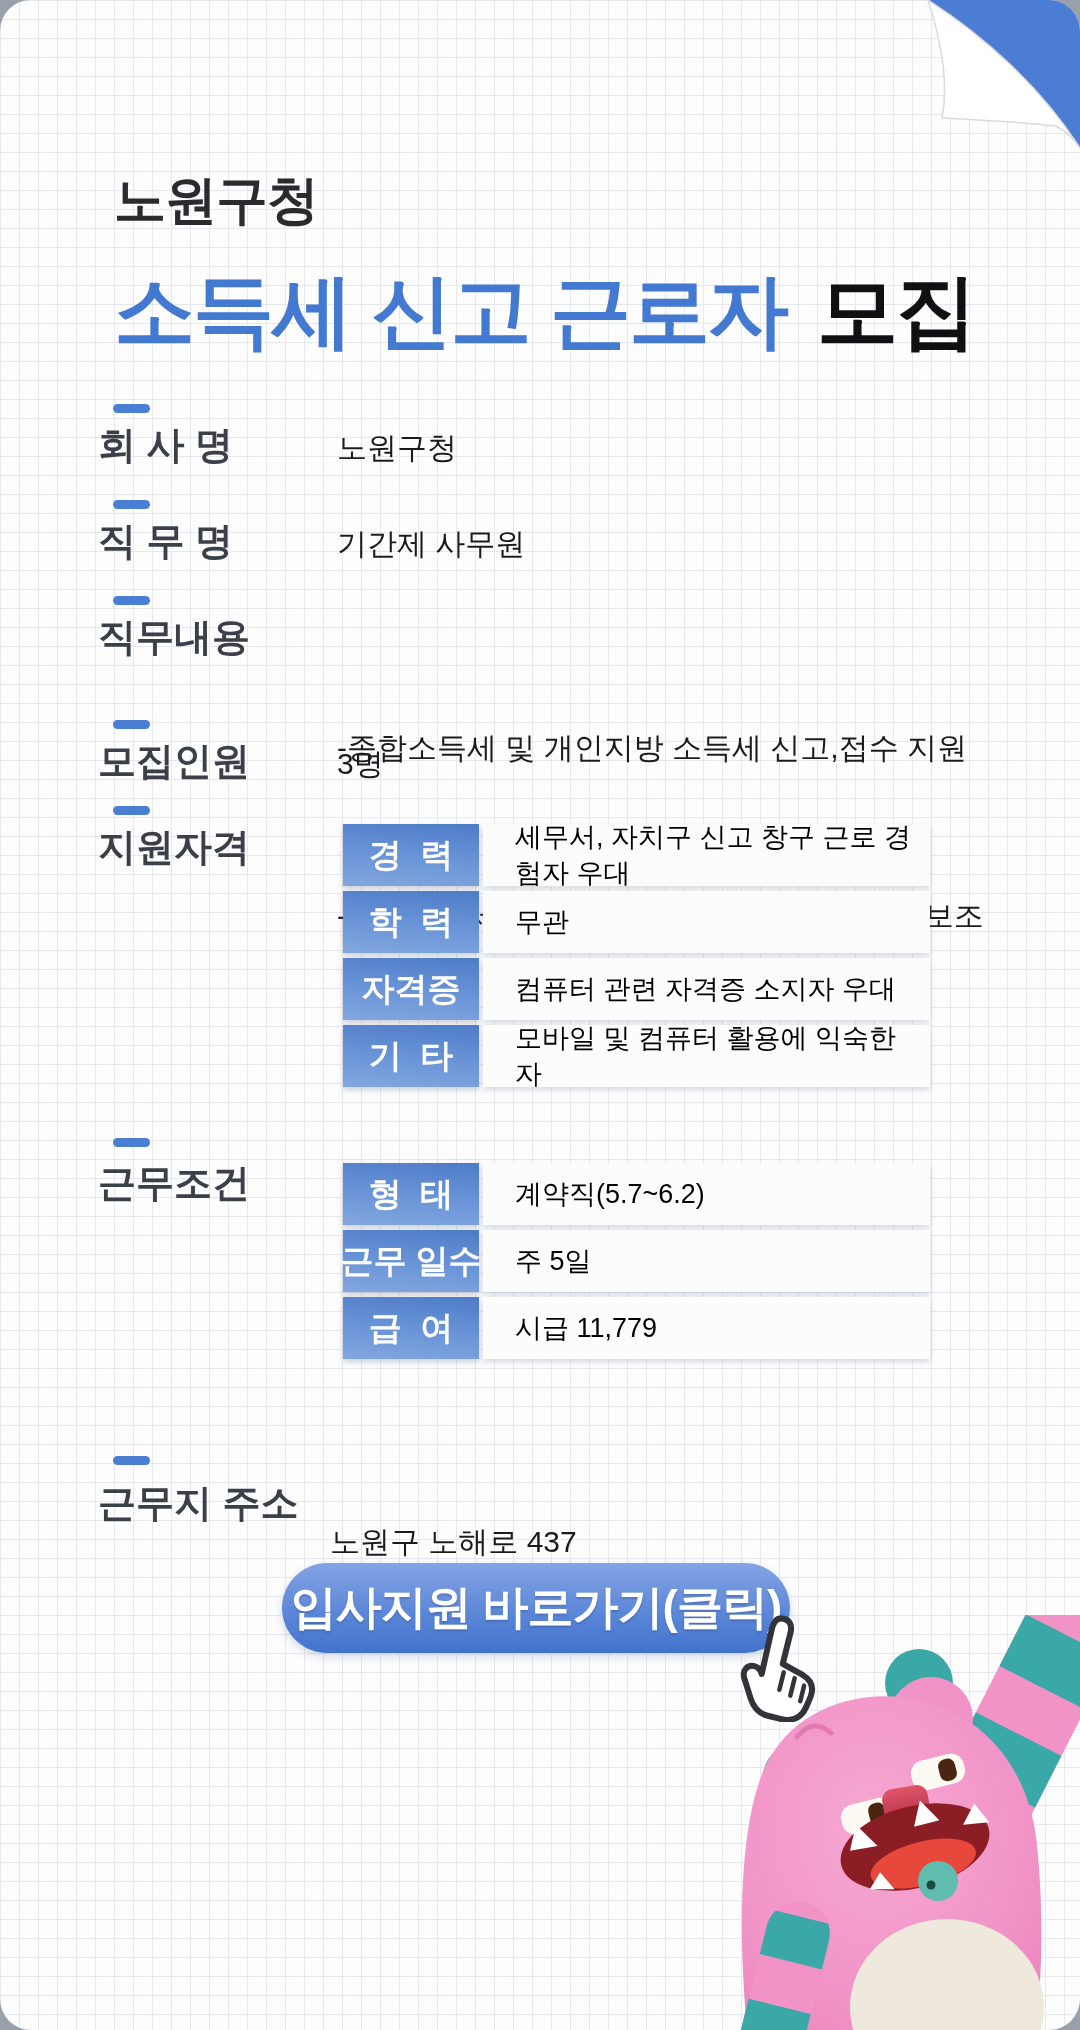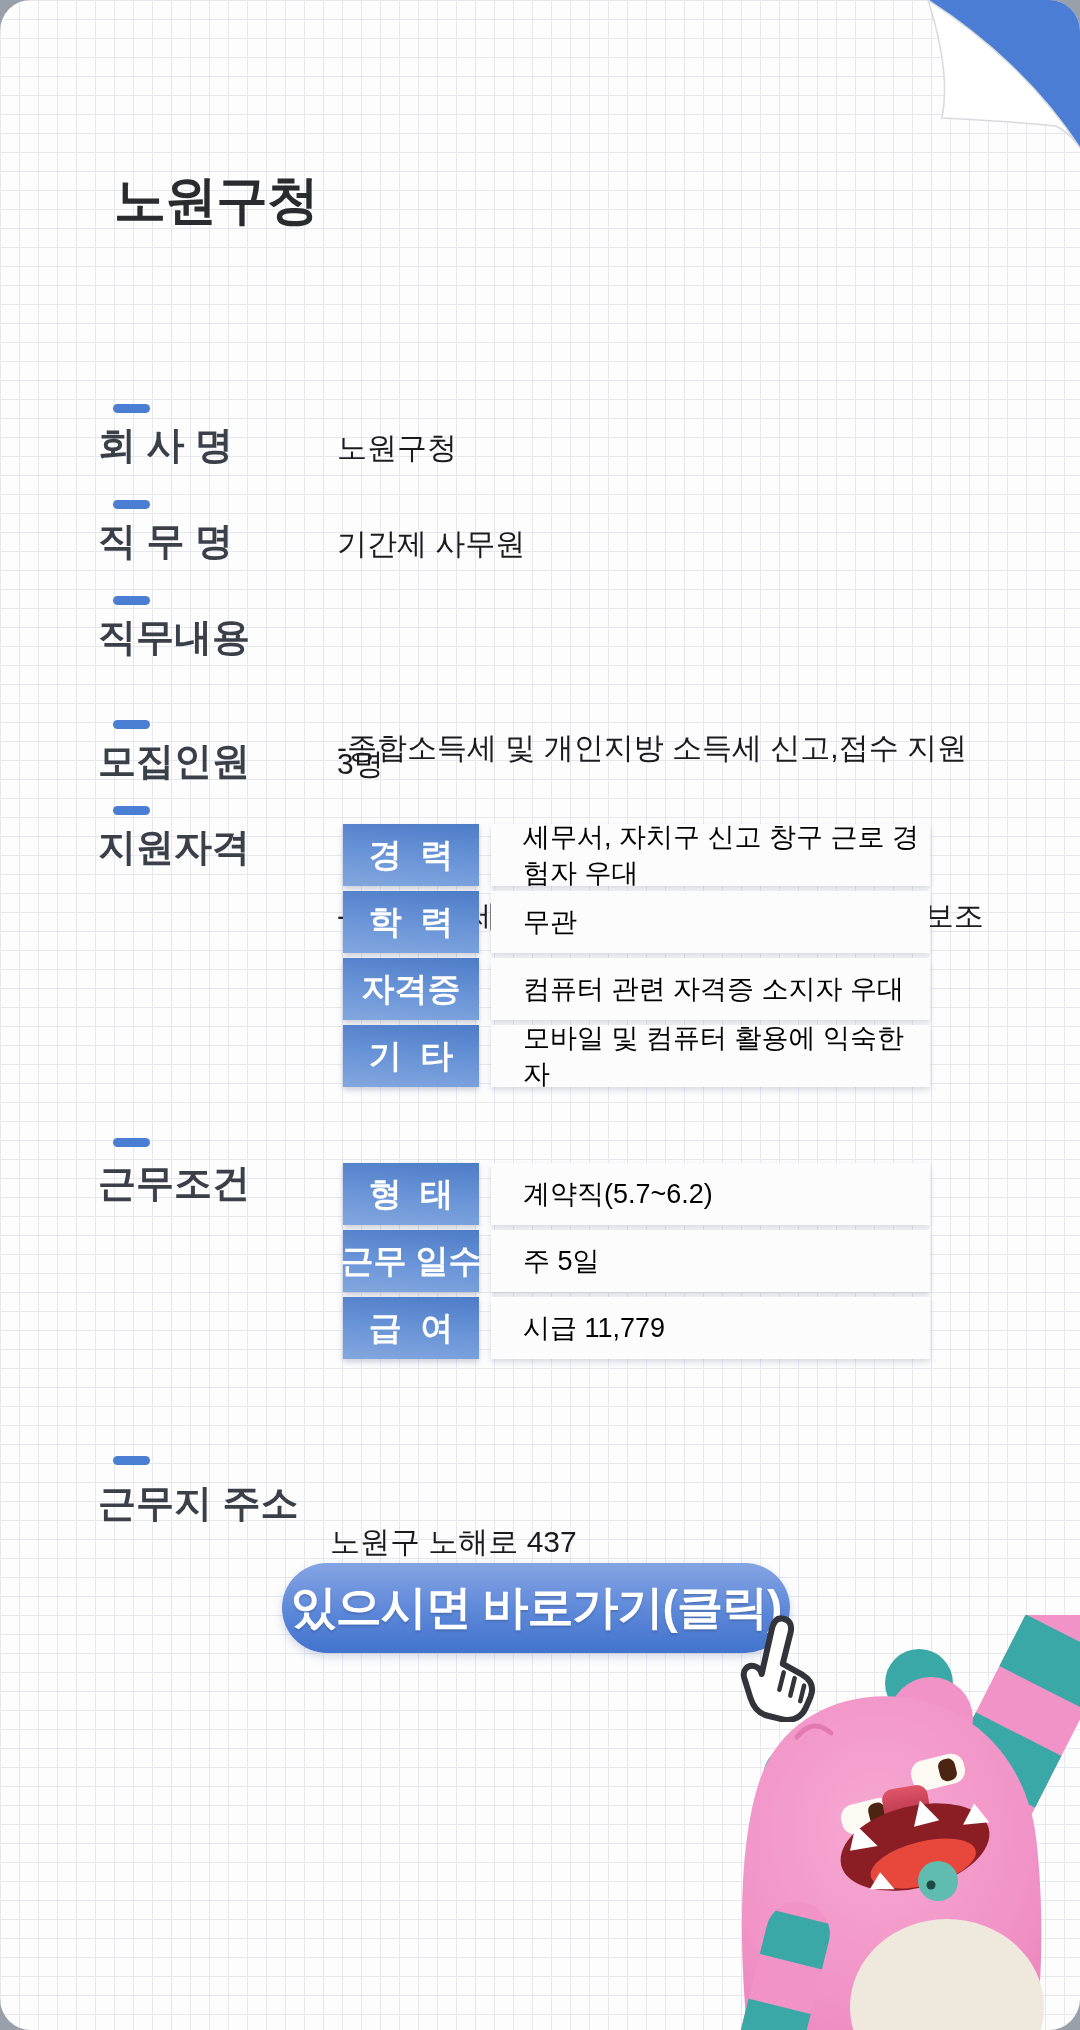--- a/index.html
+++ b/index.html
@@ -20,21 +20,21 @@
   .main-title{left:114px;top:258px;font-size:81px;font-weight:800;letter-spacing:-2px;white-space:nowrap;}
   .main-title .blue{color:#4479d1;}
   .main-title .black{color:#101012;margin-left:30px;}
   
   .dash{width:37px;height:9px;border-radius:4.5px;background:#4a7ed2;left:113px;}
   .field-label{left:98px;font-size:38px;font-weight:800;color:#3a3f48;white-space:pre;letter-spacing:0px;}
   .field-value{left:337px;font-size:30px;font-weight:500;color:#1b1b1e;white-space:pre;}
   .field-value.multiline{line-height:56px;}
   
   .spec-table{left:343px;width:587px;display:flex;flex-direction:column;gap:5px;}
-  .spec-row{display:flex;height:62px;gap:12px;}
+  .spec-row{display:flex;height:62px;gap:4px;}
   .cell-key{
     width:136px;flex:0 0 136px;display:flex;align-items:center;justify-content:center;
     background:linear-gradient(185deg,#4d7cc7 0%,#6b95d8 55%,#82a7de 100%);
     color:#ffffff;font-size:33px;font-weight:800;white-space:pre;
     box-shadow:0 3px 6px rgba(110,120,145,0.35);
   }
   .cell-value{
     flex:1;display:flex;align-items:center;background:#fcfcfd;
     padding-left:32px;font-size:27px;color:#000000;
     box-shadow:0 3px 6px rgba(120,130,150,0.28);
@@ -64,20 +64,23 @@
 <body>
 
 <div class="canvas">
 
   <svg class="abs corner-fold" width="160" height="150" viewBox="0 0 160 150">
     <path d="M8,0 L160,0 L160,148 C120,86 64,36 8,0 Z" fill="#4a7dd3"></path>
     <path d="M8,0 C24,50 28,88 22,118 C60,120 100,122 136,126 C146,131 154,139 160,148 C120,86 64,36 8,0 Z" fill="#ffffff" stroke="#d9dade" stroke-width="1.5"></path>
   </svg>
 
   <div class="abs company-title">노원구청</div>
+  <div class="abs main-title">
+    <span class="blue">소득세 신고 근로자</span><span class="black">모집</span>
+  </div>
 
   <div class="abs dash" style="top:404px"></div>
   <div class="abs field-label" style="top:420px">회 사 명</div>
   <div class="abs field-value" style="top:428px">노원구청</div>
 
   <div class="abs dash" style="top:500px"></div>
   <div class="abs field-label" style="top:516px">직 무 명</div>
   <div class="abs field-value" style="top:524px">기간제 사무원</div>
 
   <div class="abs dash" style="top:596px"></div>
@@ -126,21 +129,21 @@
     <div class="spec-row">
       <div class="cell-key">급  여</div>
       <div class="cell-value">시급 11,779</div>
     </div>
   </div>
 
   <div class="abs dash" style="top:1456px"></div>
   <div class="abs field-label" style="top:1478px">근무지 주소</div>
   <div class="abs field-value" style="top:1522px;left:330px">노원구 노해로 437</div>
 
-  <button class="abs cta-button">있으시면 바로가기(클릭)</button>
+  <button class="abs cta-button">입사지원 바로가기(클릭)</button>
 
   <svg class="abs bubble-tail" width="40" height="40" viewBox="0 0 40 40">
     <path d="M0,4 C14,12 26,13 38,8 C26,28 10,33 0,30 Z" fill="#f1f1f4"></path>
   </svg>
 
   <svg class="abs mascot" width="345" height="415" viewBox="0 0 345 415">
     <defs>
       <clipPath id="armClip">
           <rect x="245" y="-70" width="96" height="330" rx="48"></rect>
         </clipPath>

